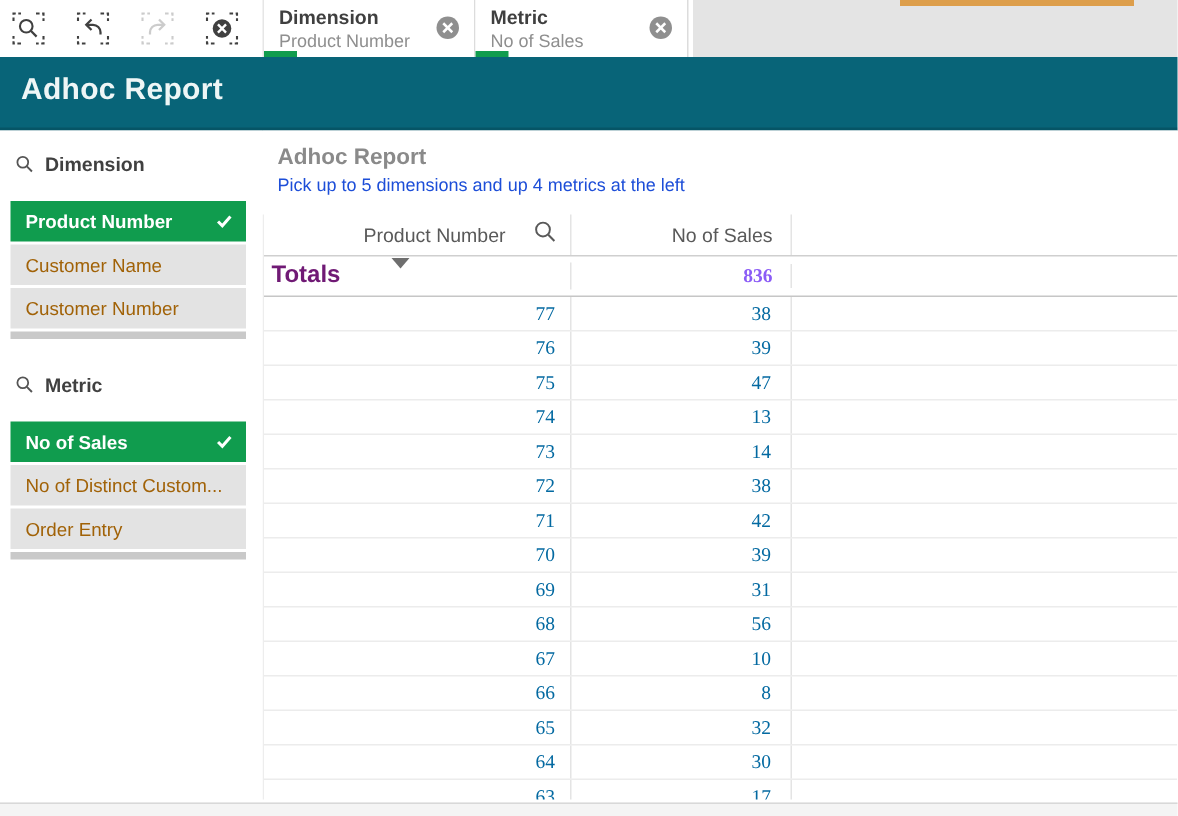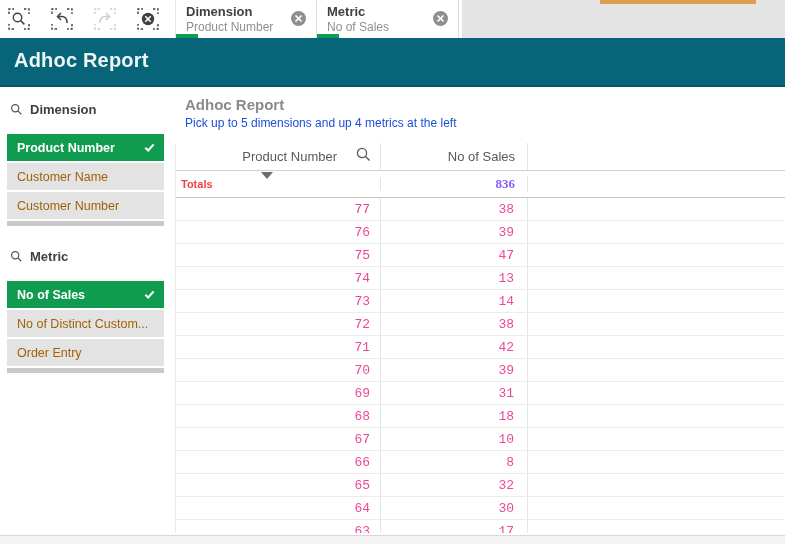--- a/index.html
+++ b/index.html
@@ -62,29 +62,29 @@
   .c1 { width:205px; border-right:1px solid #e4e4e4; }
   .c2 { width:147px; border-right:1px solid #e4e4e4; }
   .c3 { flex:1; }
   .t-header { display:flex; height:27px; border-bottom:1px solid #cfcfcf; }
   .t-header .c1 { display:flex; align-items:center; justify-content:flex-end; gap:18px; padding-right:8px; cursor:pointer; }
   .t-header .c2 { display:flex; align-items:center; justify-content:flex-end; padding-right:12px; cursor:pointer; }
   .t-head-label { font-size:13px; color:#595959; }
   .sort-arrow { position:absolute; left:85px; top:29px; width:0; height:0;
     border-left:6px solid transparent; border-right:6px solid transparent; border-top:7px solid #6e6e6e; }
   .t-totals { display:flex; height:26px; border-bottom:1px solid #c6c6c6; align-items:center; }
-  .t-totals .c1 { padding-left:5px; font-size:11px; font-weight:bold; color:#ef4444; }
+  .t-totals .c1 { padding-left:5px; font-size:16px; font-weight:bold; color:#701a75; }
   .t-totals .c2 { text-align:right; padding-right:12px; font-weight:bold; color:#8b5cf6;
     font-family:Liberation Serif, serif; font-size:13px; }
   .t-body { height:335px; overflow:hidden; }
   .t-row { display:flex; height:23px; align-items:center; border-bottom:1px solid #ececec; cursor:pointer; box-sizing:border-box; }
   .t-row .c1, .t-row .c2 { align-self:stretch; display:flex; align-items:center; justify-content:flex-end; }
   .t-row .c1 { padding-right:10px; }
   .t-row .c2 { padding-right:13px; }
-  .num { font-family:Liberation Mono, monospace; font-size:13px; color:#ec4899; }
+  .num { font-family:Liberation Serif, serif; font-size:13px; color:#0369a1; }
   
   .bottom-strip { position:absolute; left:0; top:535px; width:785px; height:9px;
     background:#f4f4f4; border-top:1px solid #d8d8d8; box-sizing:border-box; }
 </style>
 </head>
 <body>
 
 <div class="topbar">
   <div class="topbar-right"></div>
   <div class="orange-bar"></div>
@@ -281,21 +281,21 @@
           <div class="t-cell c2 num">39</div>
           <div class="t-cell c3"></div>
         </div>
         <div class="t-row">
           <div class="t-cell c1 num">69</div>
           <div class="t-cell c2 num">31</div>
           <div class="t-cell c3"></div>
         </div>
         <div class="t-row">
           <div class="t-cell c1 num">68</div>
-          <div class="t-cell c2 num">18</div>
+          <div class="t-cell c2 num">56</div>
           <div class="t-cell c3"></div>
         </div>
         <div class="t-row">
           <div class="t-cell c1 num">67</div>
           <div class="t-cell c2 num">10</div>
           <div class="t-cell c3"></div>
         </div>
         <div class="t-row">
           <div class="t-cell c1 num">66</div>
           <div class="t-cell c2 num">8</div>

